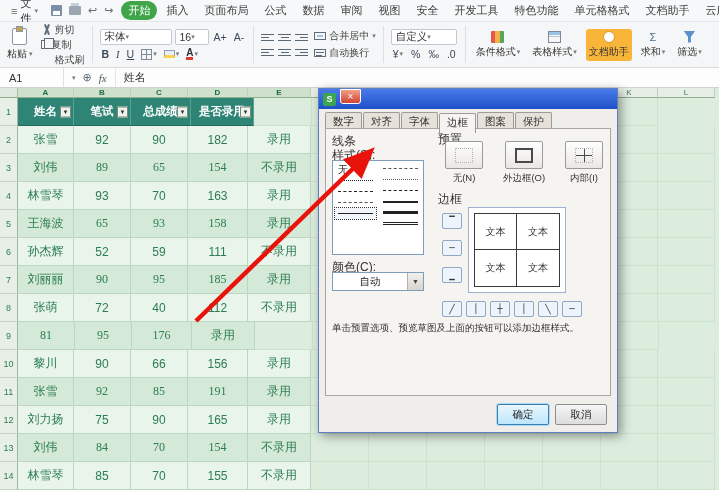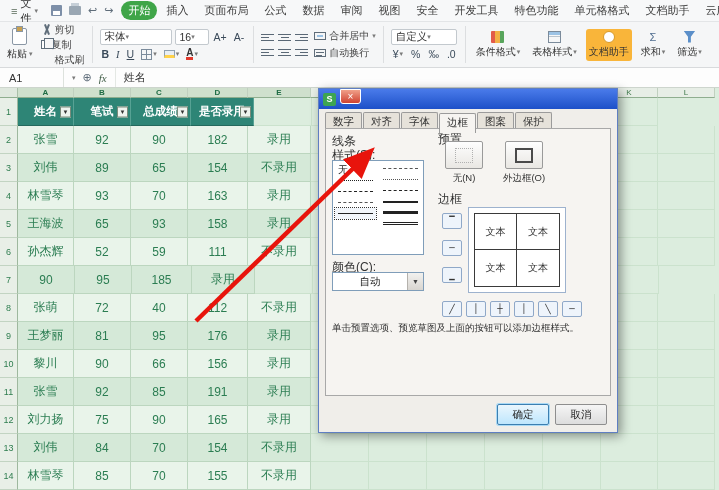--- a/index.html
+++ b/index.html
@@ -78,21 +78,21 @@
   .colhdrs { display:flex; height:10px; }
   .corner { width:18px; height:10px; background:#dfe8de; border-right:1px solid #a9bfa8; border-bottom:1px solid #8fae8f; }
   .colh { height:10px; font-size:8px; line-height:10px; text-align:center; color:#3f7a4c; background:#e7eee6; border-right:1px solid #c0d0bf; border-bottom:1px solid #8fae8f; }
   .colh.sel { background:#cfe0cd; color:#1d6b43; font-weight:bold; }
   .row { display:flex; height:28px; }
   .rowh { width:18px; font-size:9px; display:flex; align-items:center; justify-content:center; color:#2e7d4f; background:#e8efe7; border-right:1px solid #9eb89e; border-bottom:1px solid #c2d4c2; }
   .cell { display:flex; align-items:center; justify-content:center; border-right:1px solid #bcd6bf; border-bottom:1px solid #bcd6bf; font-size:12px; color:#2b7d52; }
   .cell.th { background:#2e8576; color:#fff; font-weight:bold; position:relative; border-right:1px solid #57a294; border-bottom:1px solid #24695d; font-size:11.5px; }
   .filt { position:absolute; right:2px; top:50%; transform:translateY(-50%); width:11px; height:11px; background:#eef3ee; border:1px solid #7a8a7a; color:#333; font-size:6px; display:flex; align-items:center; justify-content:center; }
   .row.even .dcell { background:#e9f4ea; }
-  .row.odd  .dcell { background:#d5e9d8; }
+  .row.odd  .dcell { background:#d5e9d8;font-family:Liberation Serif, serif; }
   .cell.empty { background:#dcedde; border-right:1px solid #cbe2cd; border-bottom:1px solid #cbe2cd; }
 
   
   .dialog { position:absolute; left:318px; top:88px; width:300px; height:345px; background:#f0eeea; border:1px solid #5f7ec2; box-shadow:3px 3px 10px rgba(0,0,0,.4); z-index:10; }
   .dlg-title { height:20px; background:linear-gradient(#4a7bea,#1d50c8); display:flex; align-items:center; padding-left:4px; gap:4px; }
   .dlg-ico { width:13px; height:13px; background:#3da452; border-radius:2px; color:#fff; font-size:9px; font-weight:bold; display:flex; align-items:center; justify-content:center; }
   .dlg-title-text { color:#fff; font-size:11px; font-weight:bold; flex:1; }
   .dlg-close { width:21px; height:15px; margin:0 3px 4px 0; align-self:flex-start; background:linear-gradient(#f0a089,#cf4231); border:1px solid #fff; border-radius:0 0 3px 3px; color:#fff; font-size:10px; line-height:13px; text-align:center; }
   .dlg-tabs { display:flex; padding:3px 6px 0 6px; gap:1px; }
   .dtab { font-size:10.5px; color:#333; padding:2px 7px; background:#e6e2da; border:1px solid #9b9b9b; border-bottom:none; border-radius:2px 2px 0 0; position:relative; }
@@ -449,20 +449,21 @@
           <div class="cell empty" style="width: 58px;"></div>
           <div class="cell empty" style="width: 58px;"></div>
           <div class="cell empty" style="width: 58px;"></div>
           <div class="cell empty" style="width: 58px;"></div>
           <div class="cell empty" style="width: 58px;"></div>
           <div class="cell empty" style="width: 57px;"></div>
           <div class="cell empty" style="width: 57px;"></div>
         </div>
         <div class="row odd">
           <div class="rowh">7</div>
+          <div class="cell dcell" style="width: 56px;">刘丽丽</div>
           <div class="cell dcell" style="width: 57px;">90</div>
           <div class="cell dcell" style="width: 57px;">95</div>
           <div class="cell dcell" style="width: 60px;">185</div>
           <div class="cell dcell" style="width: 63px;">录用</div>
           <div class="cell empty" style="width: 58px;"></div>
           <div class="cell empty" style="width: 58px;"></div>
           <div class="cell empty" style="width: 58px;"></div>
           <div class="cell empty" style="width: 58px;"></div>
           <div class="cell empty" style="width: 58px;"></div>
           <div class="cell empty" style="width: 57px;"></div>
@@ -478,21 +479,20 @@
           <div class="cell empty" style="width: 58px;"></div>
           <div class="cell empty" style="width: 58px;"></div>
           <div class="cell empty" style="width: 58px;"></div>
           <div class="cell empty" style="width: 58px;"></div>
           <div class="cell empty" style="width: 58px;"></div>
           <div class="cell empty" style="width: 57px;"></div>
           <div class="cell empty" style="width: 57px;"></div>
         </div>
         <div class="row odd">
           <div class="rowh">9</div>
-          <div class="cell dcell" style="width: 56px;">王梦丽</div>
           <div class="cell dcell" style="width: 57px;">81</div>
           <div class="cell dcell" style="width: 57px;">95</div>
           <div class="cell dcell" style="width: 60px;">176</div>
           <div class="cell dcell" style="width: 63px;">录用</div>
           <div class="cell empty" style="width: 58px;"></div>
           <div class="cell empty" style="width: 58px;"></div>
           <div class="cell empty" style="width: 58px;"></div>
           <div class="cell empty" style="width: 58px;"></div>
           <div class="cell empty" style="width: 58px;"></div>
           <div class="cell empty" style="width: 57px;"></div>
@@ -640,20 +640,26 @@
             <div class="pbtn">
               <div class="picon p0"></div>
             </div>
             <div class="plabel">无(N)</div>
           </div>
           <div class="preset">
             <div class="pbtn">
               <div class="picon p1"></div>
             </div>
             <div class="plabel">外边框(O)</div>
+          </div>
+          <div class="preset">
+            <div class="pbtn">
+              <div class="picon p2"></div>
+            </div>
+            <div class="plabel">内部(I)</div>
           </div>
         </div>
       <span class="sec-label" style="left:112px; top:62px;">边框</span>
       <div class="bw-leftcol" id="bw-left">
           <div class="bbtn">▔</div>
           <div class="bbtn">─</div>
           <div class="bbtn">▁</div>
         </div>
       <div class="preview">
         <div class="pv-grid">

